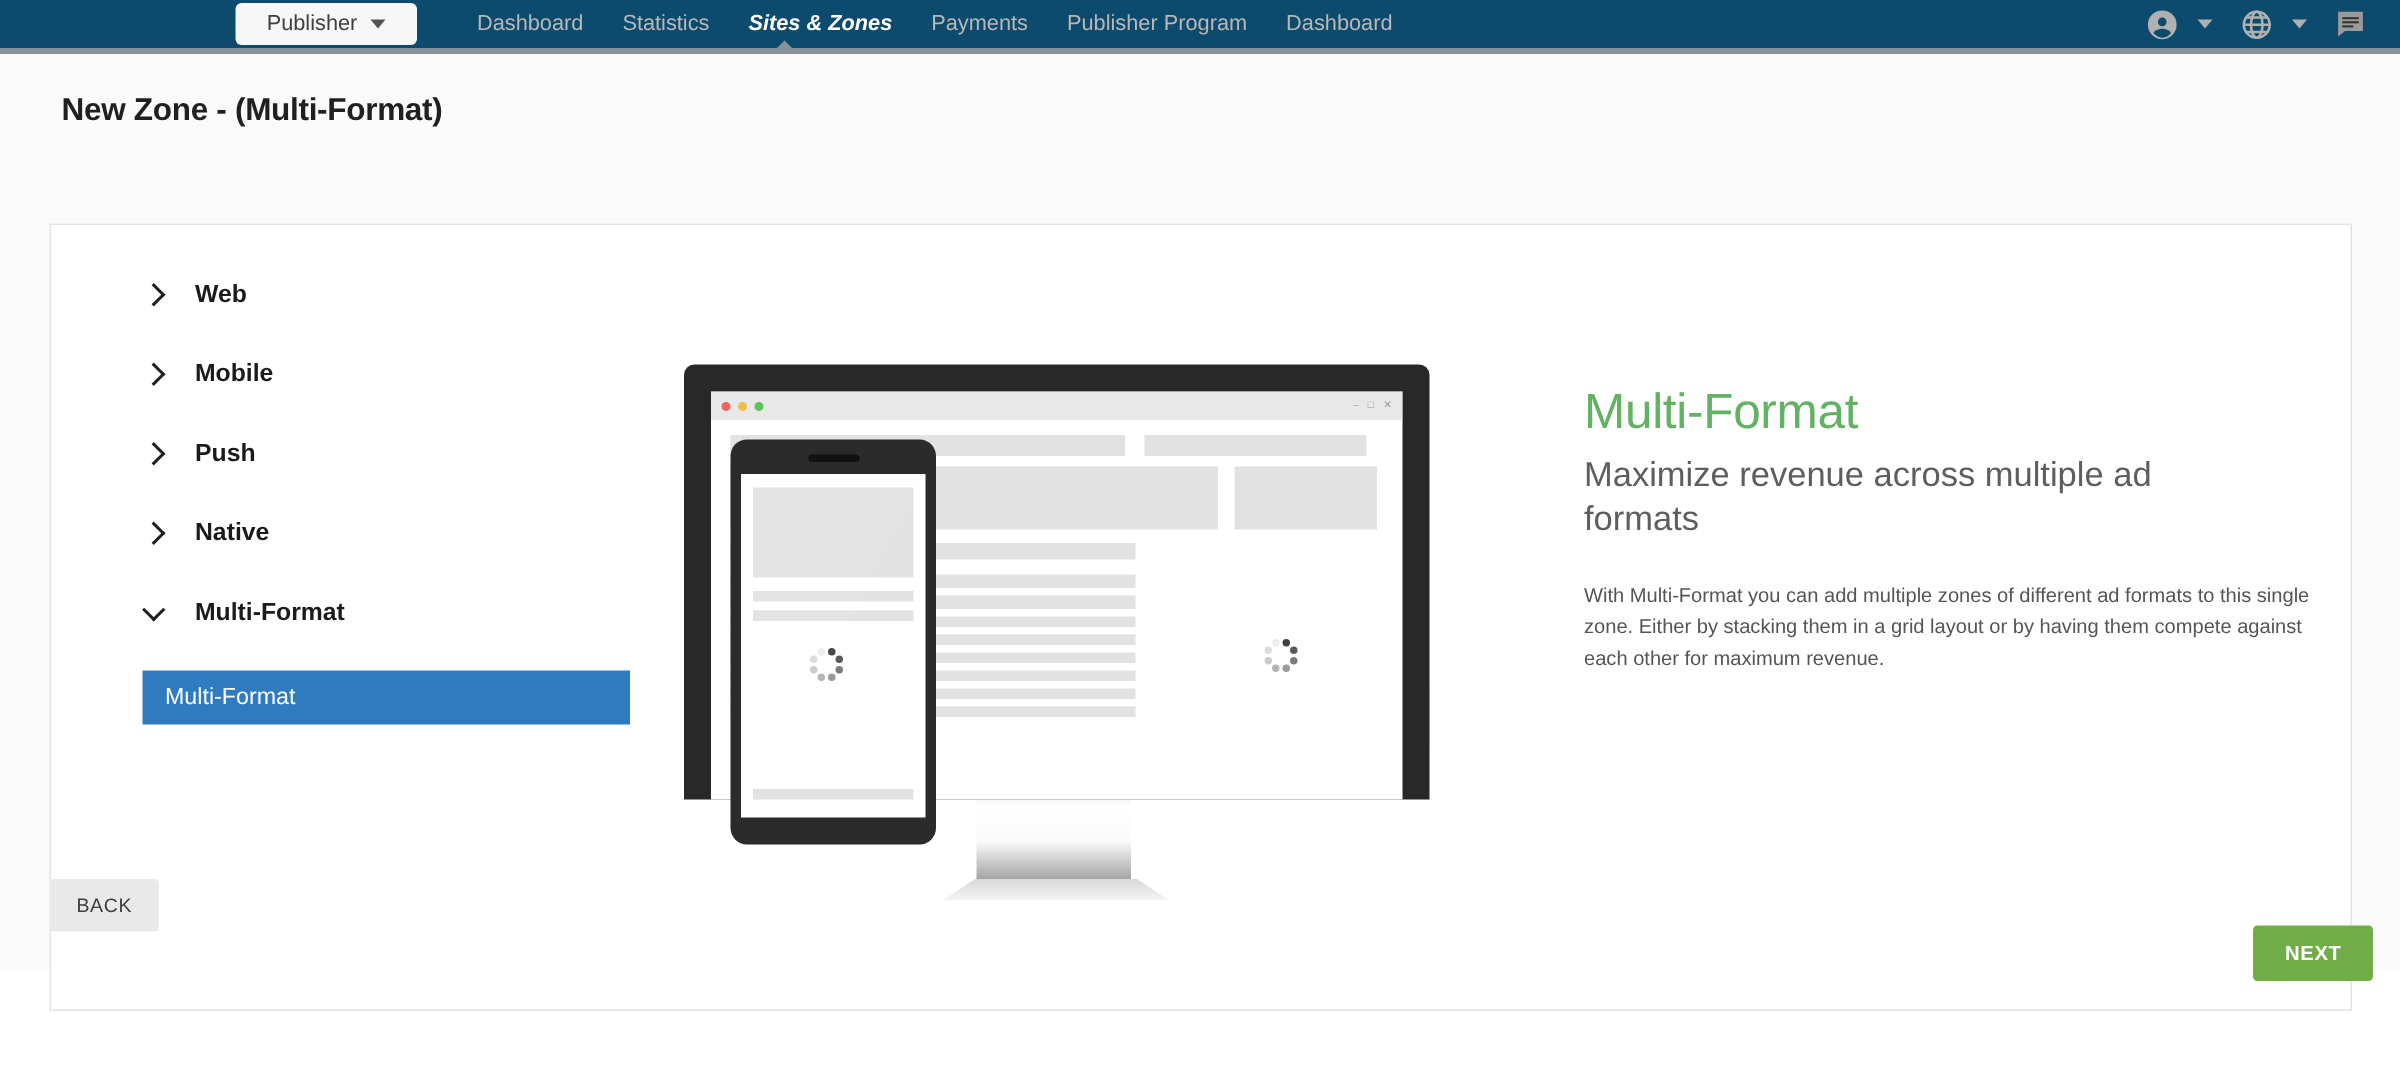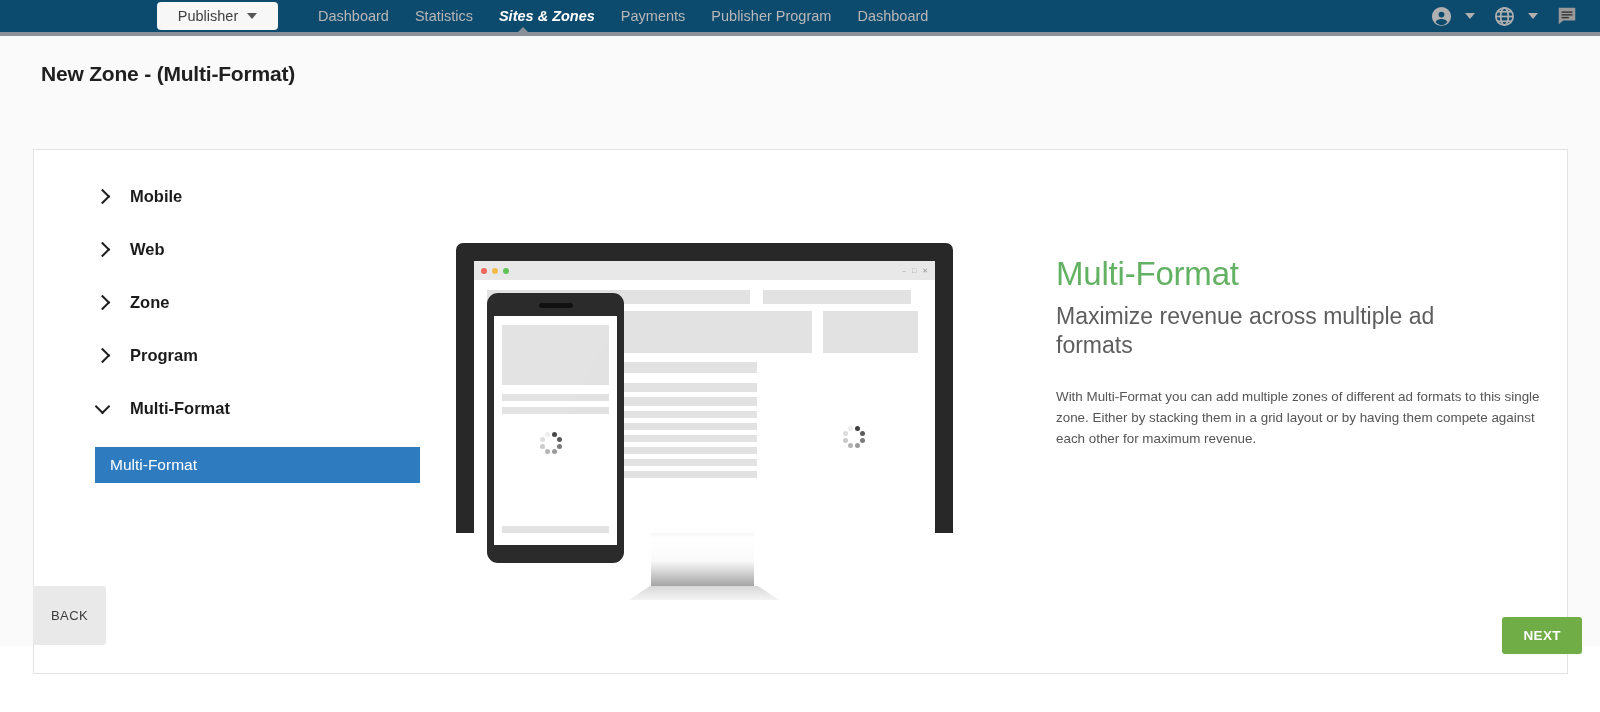--- a/index.html
+++ b/index.html
@@ -229,21 +229,21 @@
   }
 
   
   .footer {
     position: absolute; left: 0; bottom: 0;
     width: 1600px; height: 74px;
   }
   .back-btn {
     position: absolute; left: 33px; top: 14px;
     background: #e9e9e9; border: none;
-    padding: 22px 18px; border-radius: 3px;
+    padding: 10px 18px; border-radius: 3px;
     font-size: 13px; color: #3d3d3d;
     font-family: "Liberation Sans", sans-serif;
     cursor: pointer; letter-spacing: 0.4px;
   }
   .next-btn {
     position: absolute; right: 18px; top: 13px;
     background: #70ad47; border: none;
     padding: 11px 21px; border-radius: 3px;
     font-size: 13.5px; color: #ffffff; font-weight: bold;
     font-family: "Liberation Sans", sans-serif;
@@ -302,36 +302,36 @@
 <div class="page">
 
   <div class="page-title">New Zone - (Multi-Format)</div>
 
   <div class="card">
 
     <div class="format-list">
 
       <div class="format-row">
         <span class="chev"></span>
-        <span class="flabel">Mobile</span>
+        <span class="flabel">Web</span>
       </div>
 
       <div class="format-row">
         <span class="chev"></span>
-        <span class="flabel">Web</span>
+        <span class="flabel">Mobile</span>
       </div>
 
       <div class="format-row">
         <span class="chev"></span>
-        <span class="flabel">Zone</span>
+        <span class="flabel">Push</span>
       </div>
 
       <div class="format-row">
         <span class="chev"></span>
-        <span class="flabel">Program</span>
+        <span class="flabel">Native</span>
       </div>
 
 
       <div class="format-row">
         <span class="chev down"></span>
         <span class="flabel">Multi-Format</span>
       </div>
 
       <div class="subitem">
         <span>Multi-Format</span>

